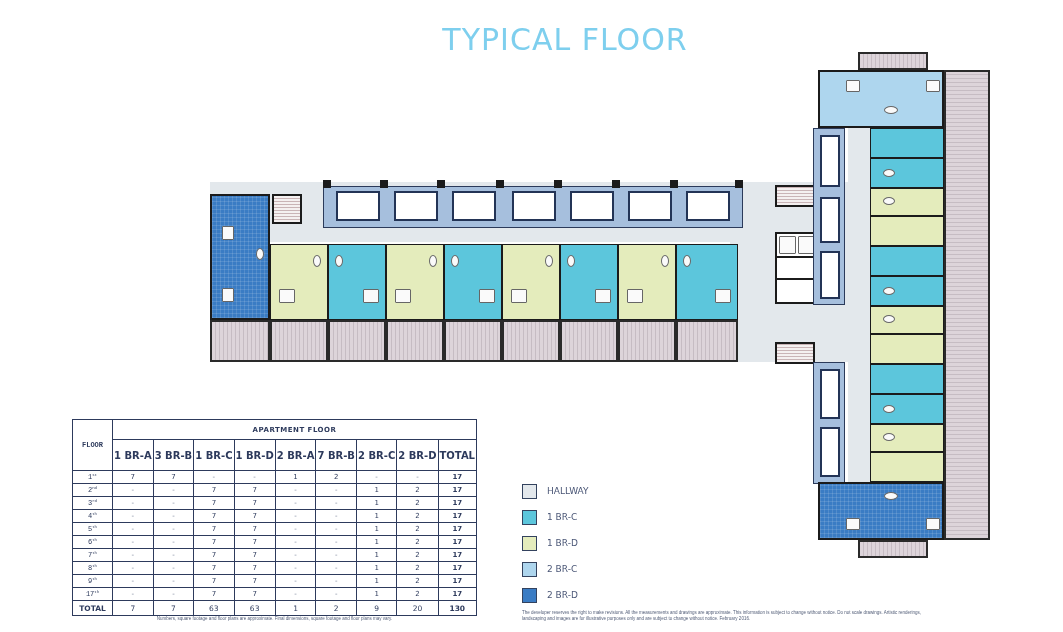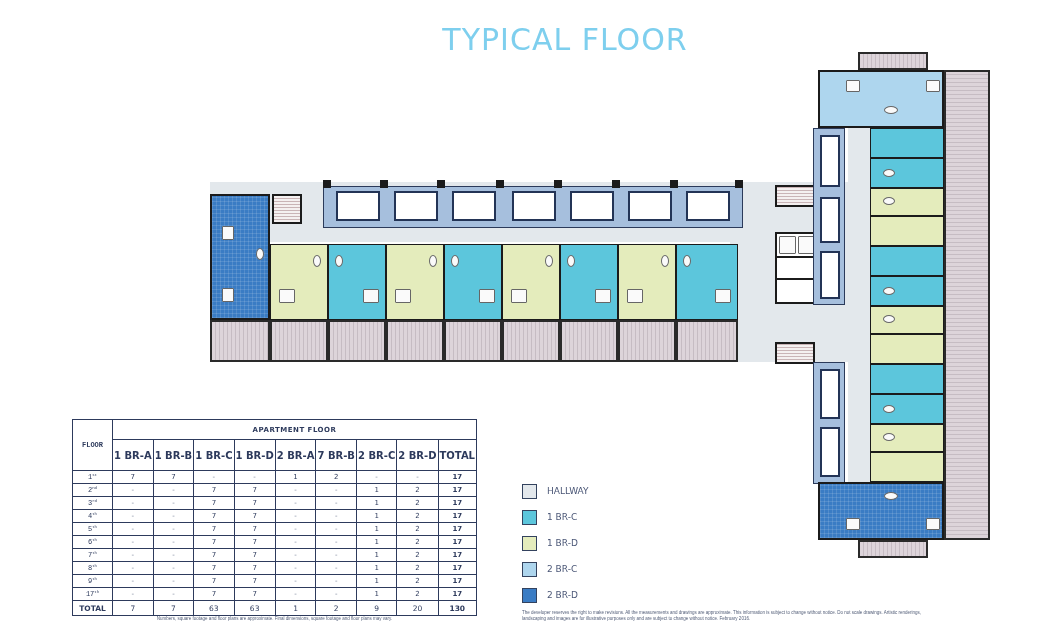--- a/index.html
+++ b/index.html
@@ -220,21 +220,21 @@
 
 <div class="tbl-wrap">
   <table class="units">
     <thead>
       <tr>
         <th class="floor-col head-col" rowspan="2">FLOOR</th>
         <th class="head-type" colspan="9">APARTMENT FLOOR</th>
       </tr>
       <tr id="col-headers">
           <th class="head-col">1 BR-A</th>
-          <th class="head-col">1 BR-B</th>
+          <th class="head-col">3 BR-B</th>
           <th class="head-col">1 BR-C</th>
           <th class="head-col">1 BR-D</th>
           <th class="head-col">2 BR-A</th>
           <th class="head-col">7 BR-B</th>
           <th class="head-col">2 BR-C</th>
           <th class="head-col">2 BR-D</th>
           <th class="head-col">TOTAL</th>
         </tr>
     </thead>
     <tbody id="tbl-body">

